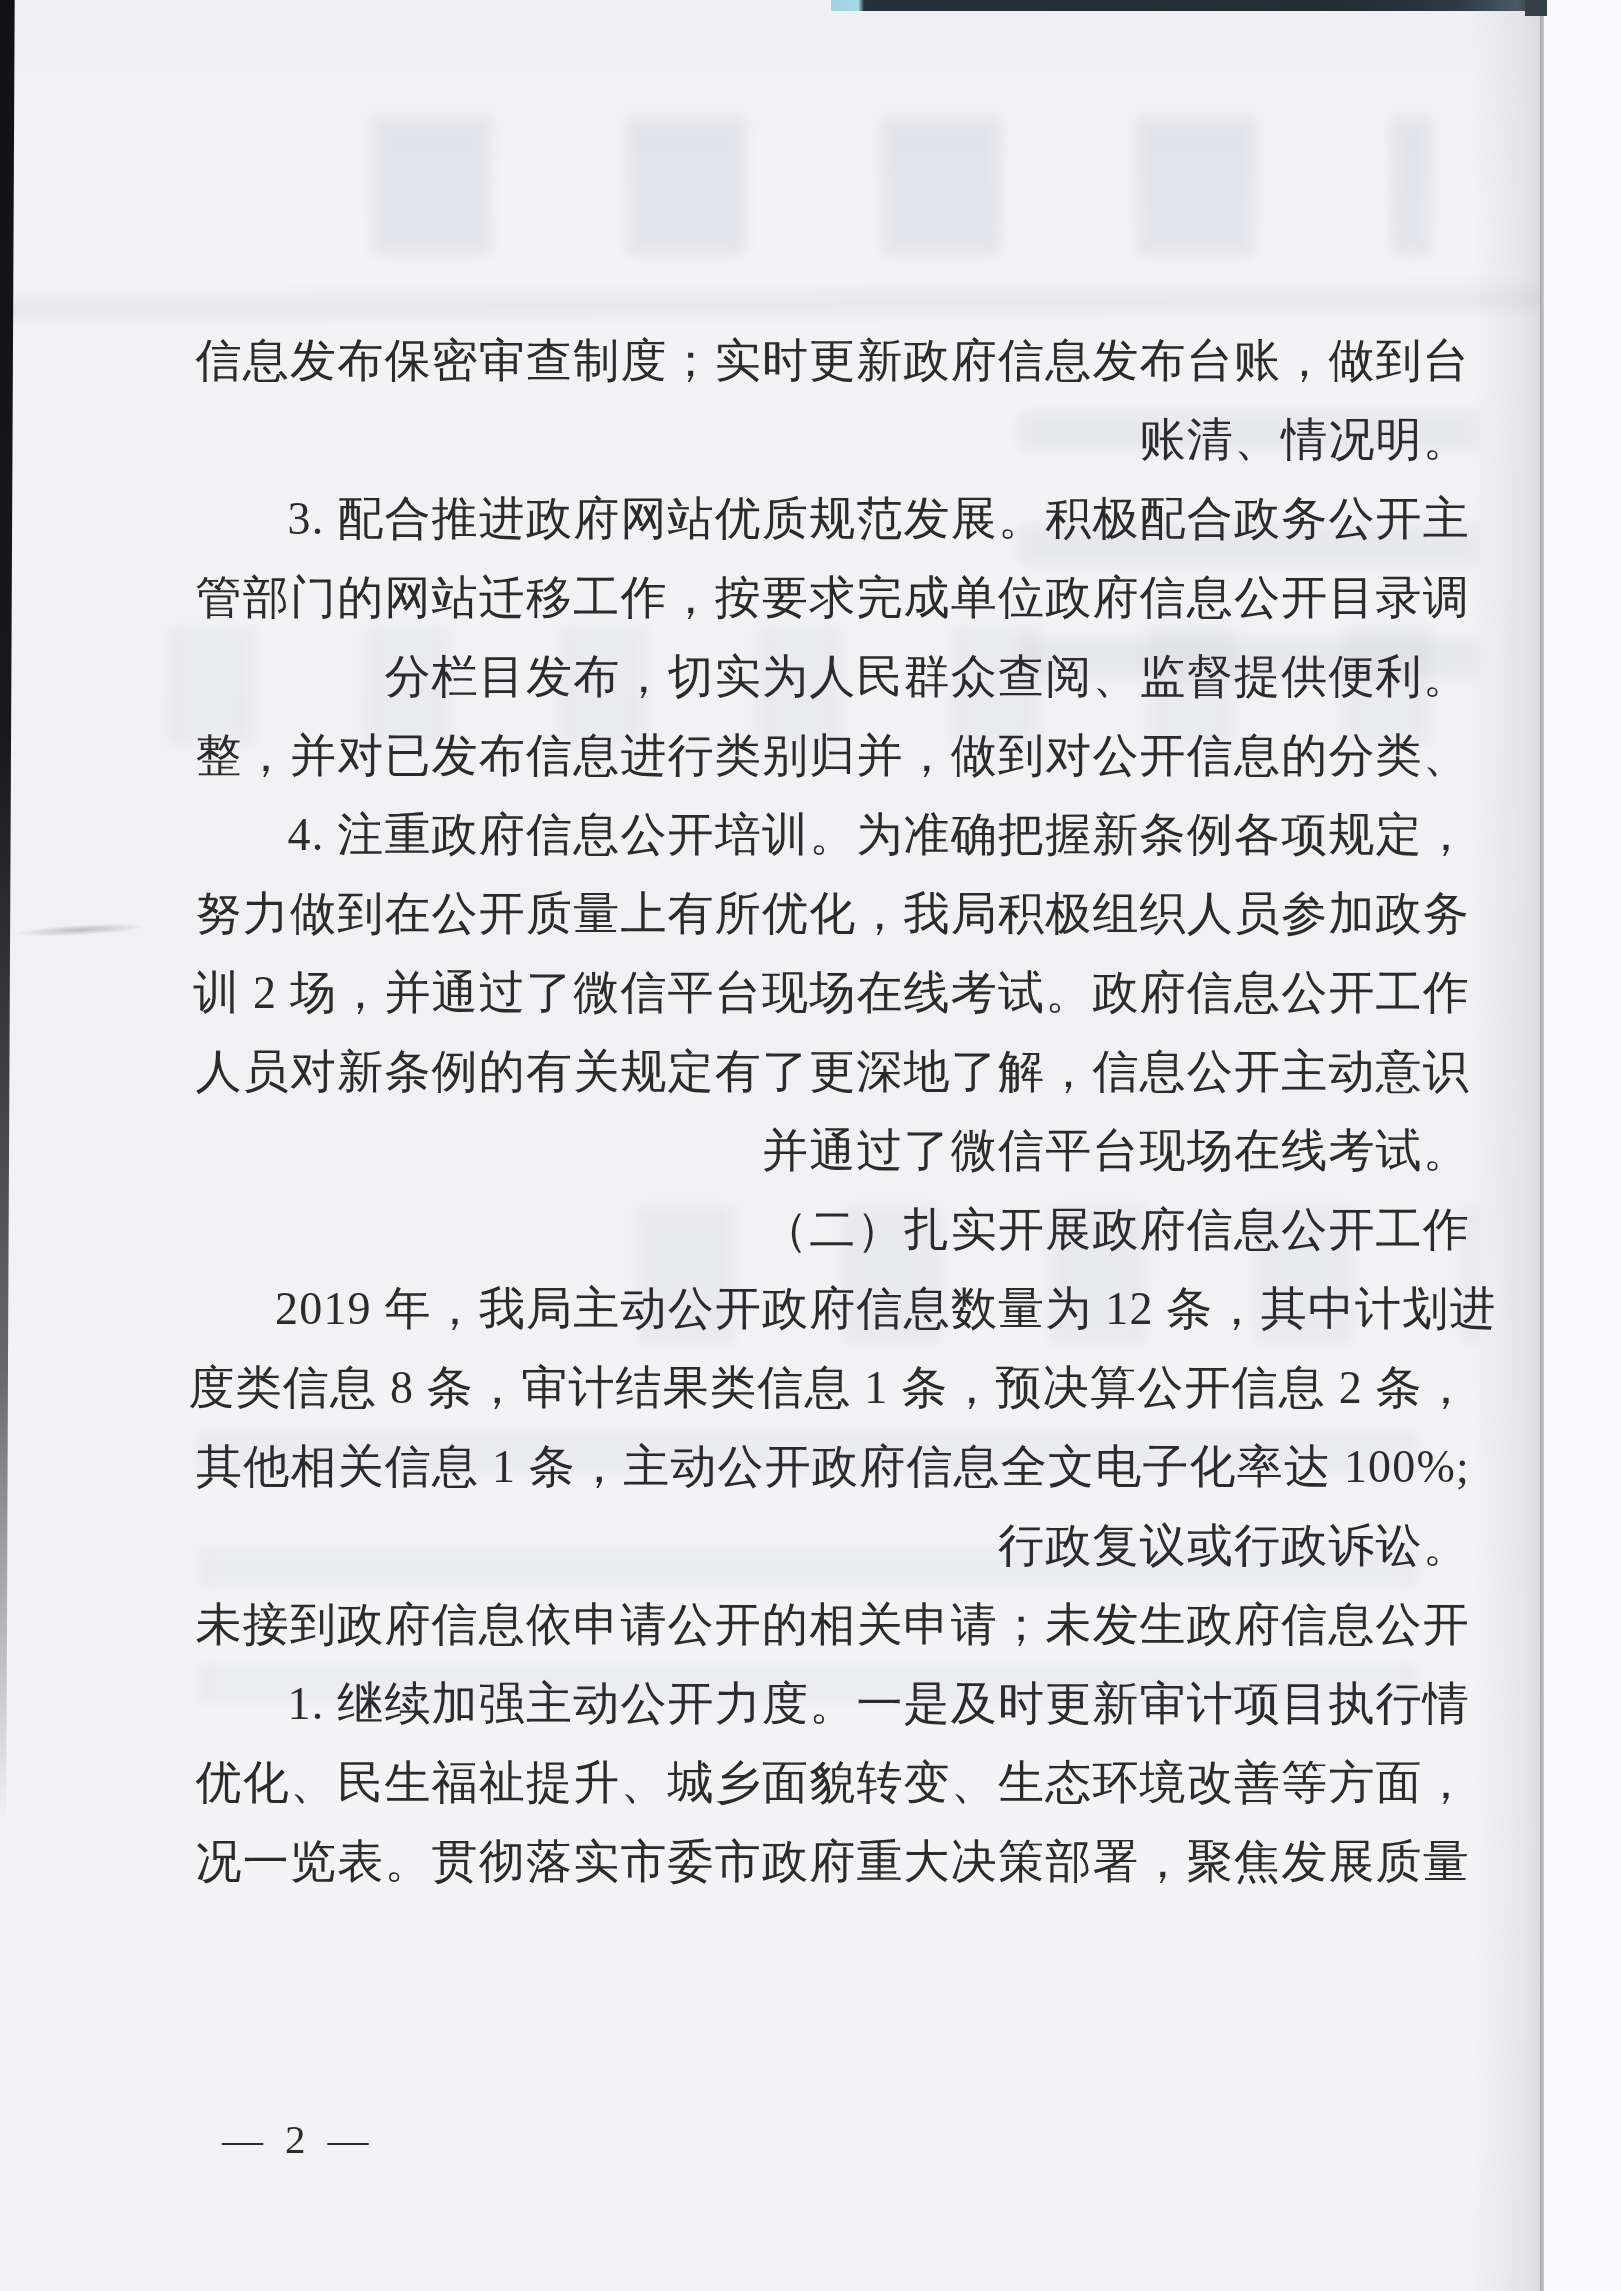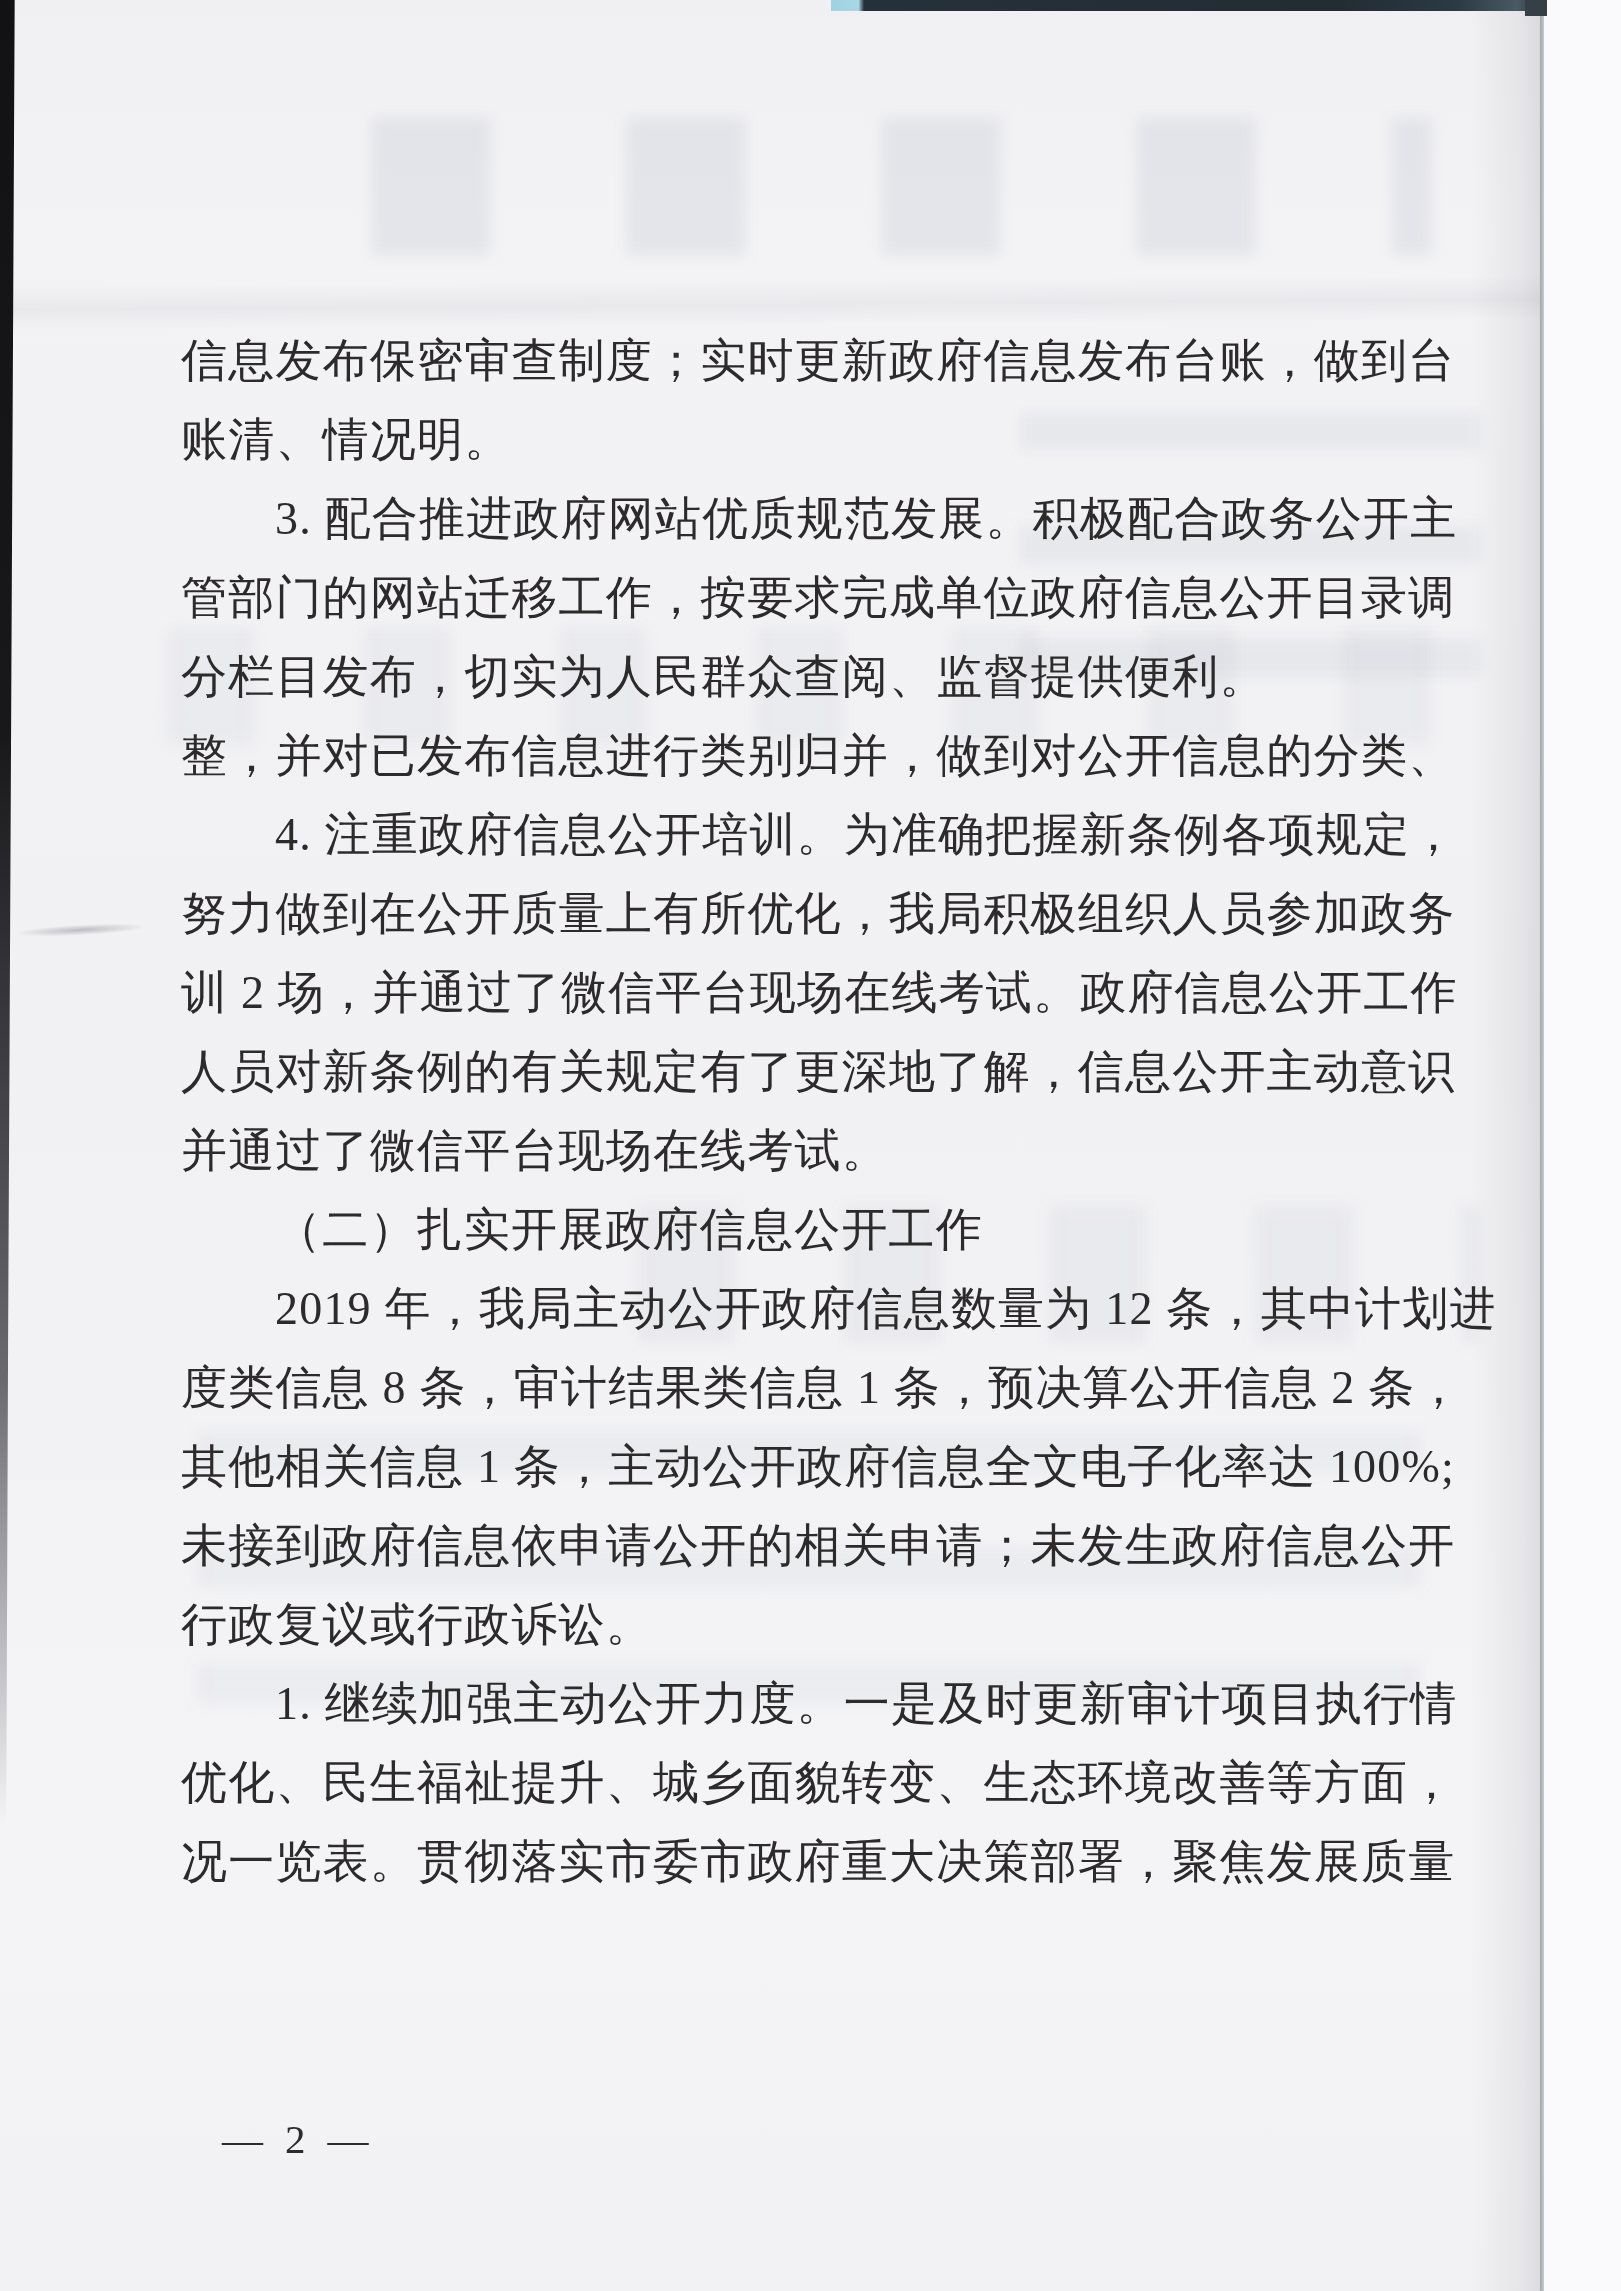--- a/index.html
+++ b/index.html
@@ -55,20 +55,21 @@
     background:repeating-linear-gradient(180deg,rgba(100,108,128,0.05) 0 41px,rgba(100,108,128,0) 41px 116px);}
   .crease-top{
     position:absolute;left:0;top:280px;width:1544px;height:45px;
     background:linear-gradient(180deg,rgba(0,0,0,0) 0%,rgba(70,70,85,0.06) 55%,rgba(0,0,0,0) 100%);
     transform:rotate(-0.4deg);
   }
   
   .textblock{
     position:absolute;left:181px;top:321px;width:1289px;
     color:#2c2a2a;
+    text-align:right;
   }
   .line{
     height:79px;line-height:79px;white-space:nowrap;
     font-size:46px;letter-spacing:1.2px;
   }
   .line.indent{padding-left:94px;}
   .footer{
     position:absolute;left:222px;top:2115px;
     font-size:41px;color:#2c2a2a;letter-spacing:5.9px;white-space:nowrap;
   }
@@ -101,21 +102,21 @@
   <div class="line">整，并对已发布信息进行类别归并，做到对公开信息的分类、</div>
   <div class="line indent">4. 注重政府信息公开培训。为准确把握新条例各项规定，</div>
   <div class="line">努力做到在公开质量上有所优化，我局积极组织人员参加政务</div>
   <div class="line">训 2 场，并通过了微信平台现场在线考试。政府信息公开工作</div>
   <div class="line">人员对新条例的有关规定有了更深地了解，信息公开主动意识</div>
   <div class="line">并通过了微信平台现场在线考试。</div>
   <div class="line indent">（二）扎实开展政府信息公开工作</div>
   <div class="line indent">2019 年，我局主动公开政府信息数量为 12 条，其中计划进</div>
   <div class="line">度类信息 8 条，审计结果类信息 1 条，预决算公开信息 2 条，</div>
   <div class="line">其他相关信息 1 条，主动公开政府信息全文电子化率达 100%;</div>
+  <div class="line">行政复议或行政诉讼。</div>
   <div class="line">未接到政府信息依申请公开的相关申请；未发生政府信息公开</div>
-  <div class="line">行政复议或行政诉讼。</div>
   <div class="line indent">1. 继续加强主动公开力度。一是及时更新审计项目执行情</div>
   <div class="line">优化、民生福祉提升、城乡面貌转变、生态环境改善等方面，</div>
   <div class="line">况一览表。贯彻落实市委市政府重大决策部署，聚焦发展质量</div>
 </div>
 
 <div class="footer">— 2 —</div>
 
 
 </body></html>

